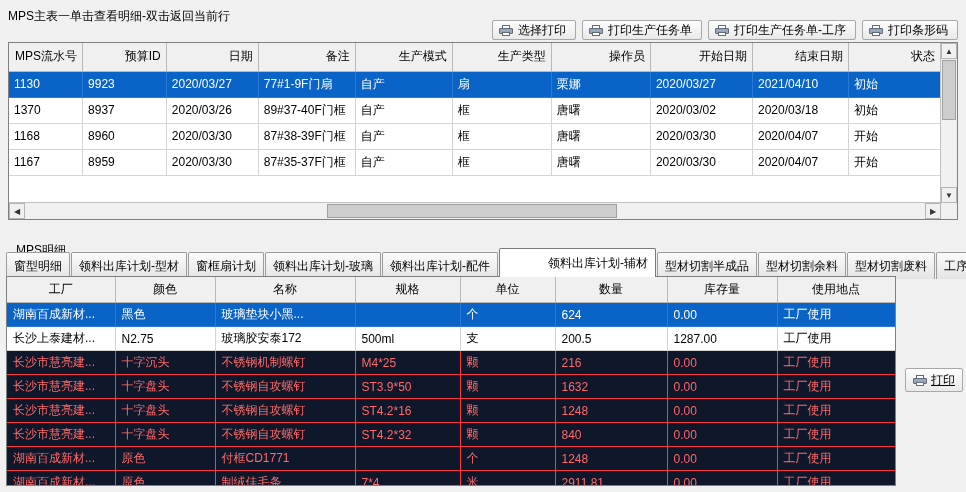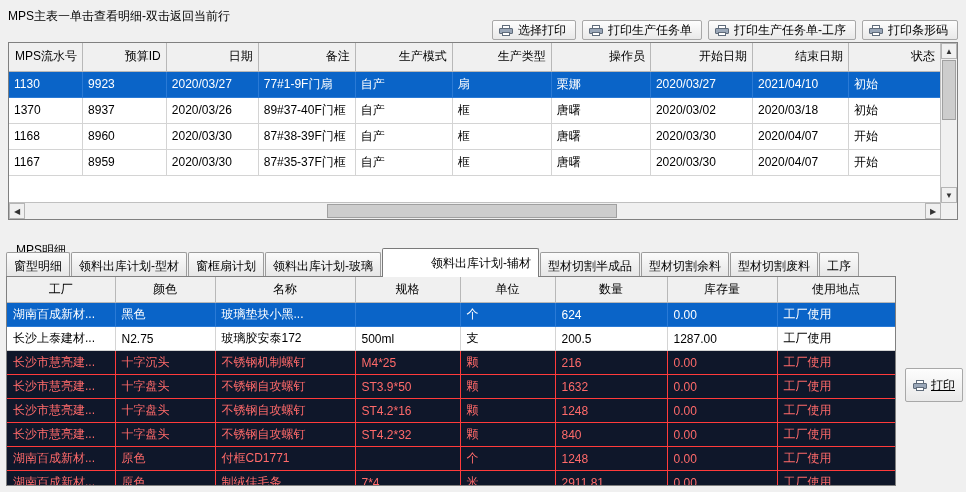--- a/index.html
+++ b/index.html
@@ -276,21 +276,21 @@
     top: 368px;
     display: flex;
     align-items: center;
     gap: 4px;
     background: linear-gradient(#fdfdfd, #e9e9e9);
     border: 1px solid #a8a8a8;
     border-radius: 2px;
     padding: 4px 7px;
     font-size: 12px;
     cursor: pointer;
-    height: 34px;
+    height: 24px;
     box-sizing: border-box;
     text-decoration: underline;
   }
 </style>
 </head>
 <body>
 
 <div class="app">
 
   <div class="top-label">MPS主表一单击查看明细-双击返回当前行</div>
@@ -426,20 +426,21 @@
     <div class="corner-box"></div>
   </div>
 
   <div class="detail-label">MPS明细</div>
 
   <div class="tabs">
     <div class="tab"><span>窗型明细</span></div>
     <div class="tab"><span>领料出库计划-型材</span></div>
     <div class="tab"><span>窗框扇计划</span></div>
     <div class="tab"><span>领料出库计划-玻璃</span></div>
+    <div class="tab"><span>领料出库计划-配件</span></div>
     <div class="tab active"><span>领料出库计划-辅材</span></div>
     <div class="tab"><span>型材切割半成品</span></div>
     <div class="tab"><span>型材切割余料</span></div>
     <div class="tab"><span>型材切割废料</span></div>
     <div class="tab"><span>工序</span></div>
   </div>
 
   <div class="detail-outer">
     <table class="dgrid">
       <colgroup>

